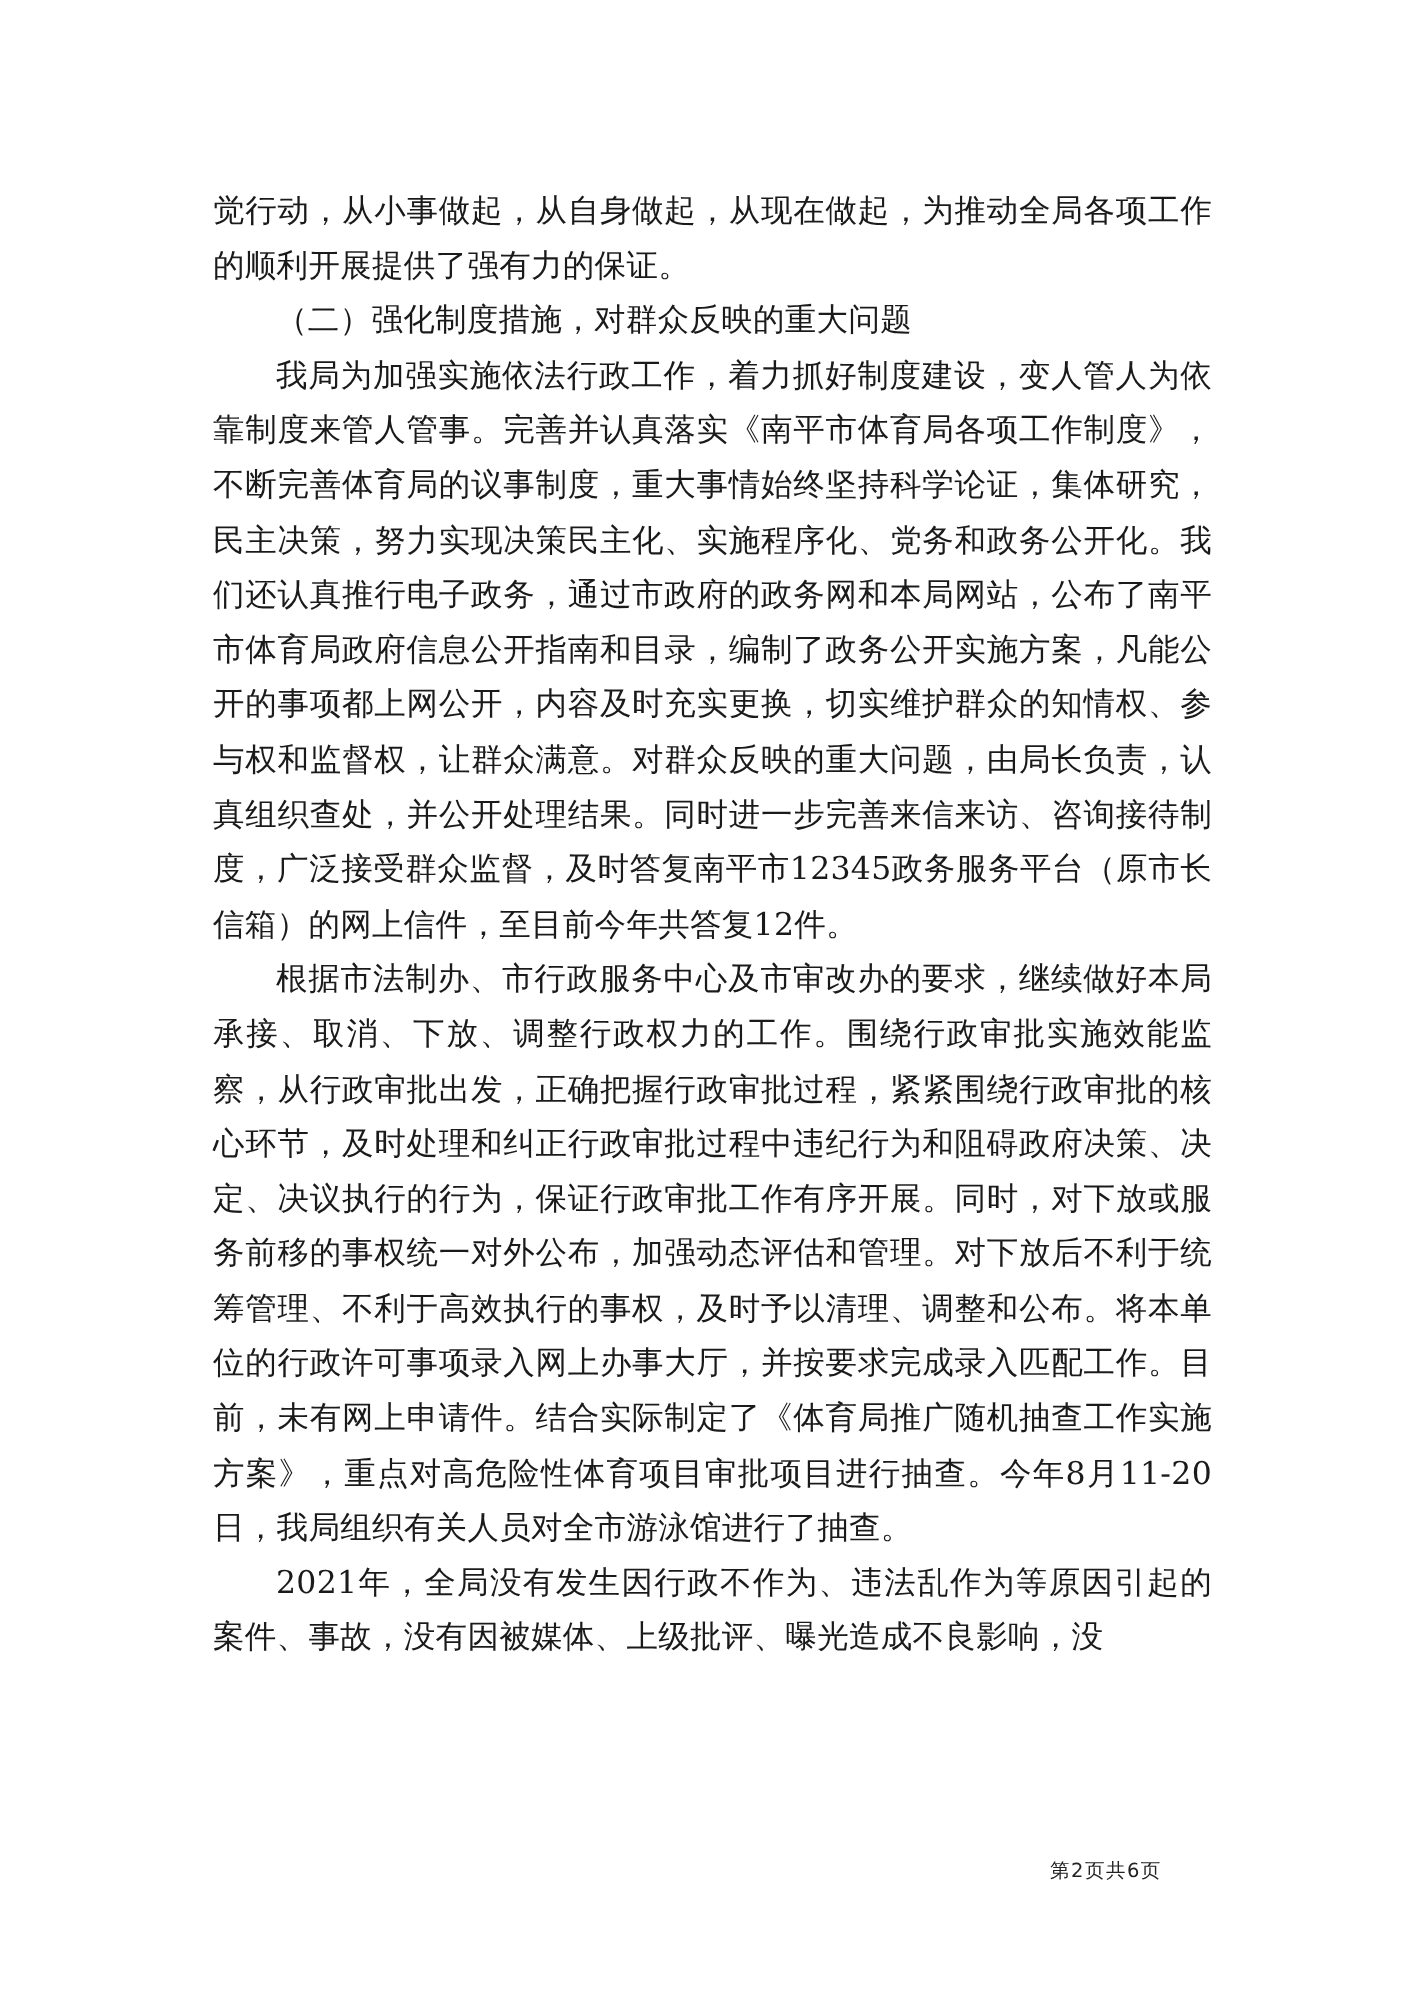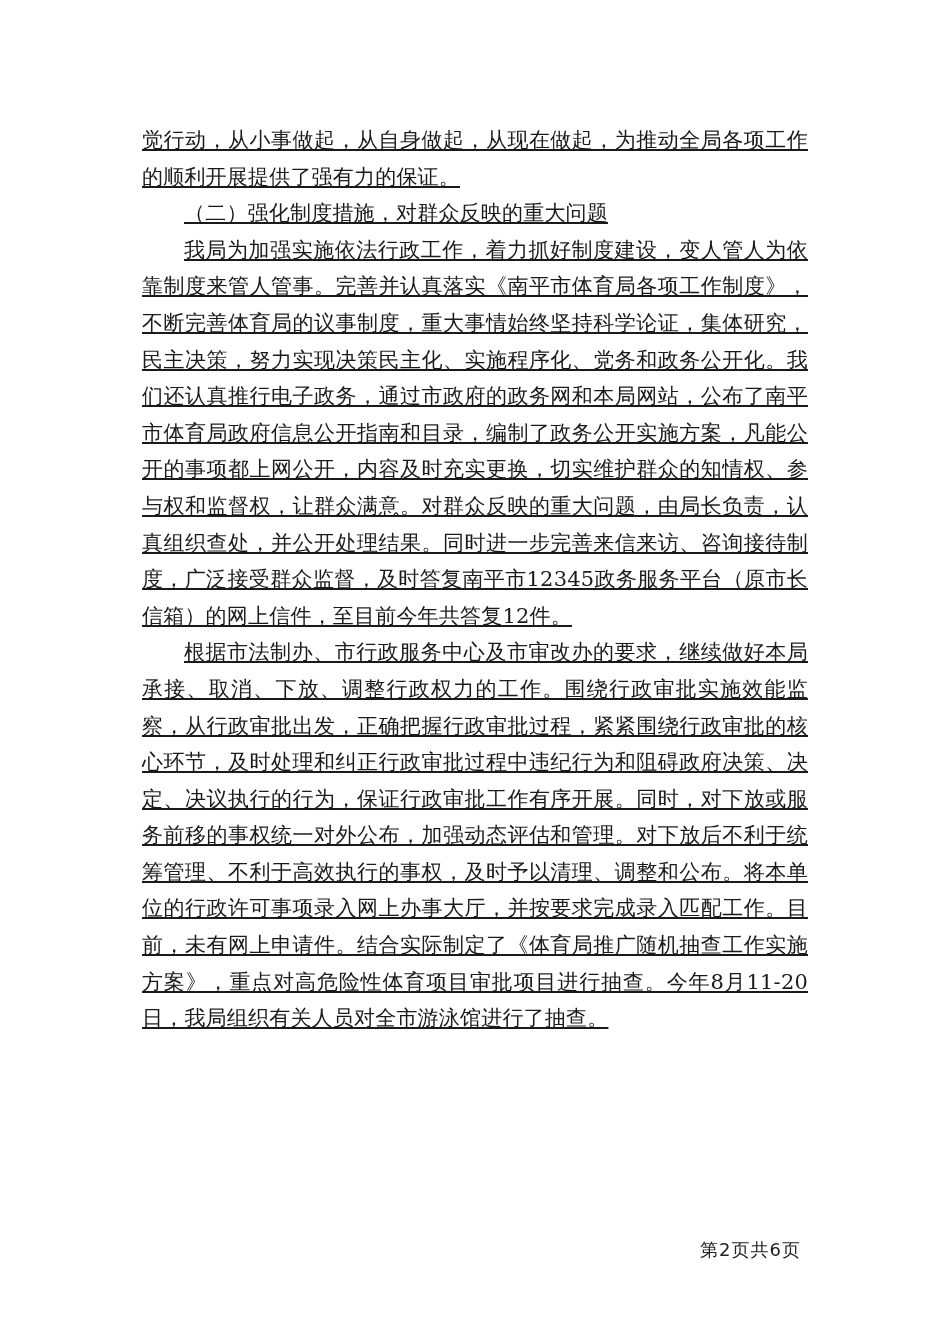--- a/index.html
+++ b/index.html
@@ -3,32 +3,33 @@
   <meta charset="utf-8">
   <style>
     html, body { margin: 0; padding: 0; background: #ffffff; }
     body { width: 950px; height: 1344px; position: relative; overflow: hidden; }
     .page {
       position: absolute; left: 142px; top: 122px; width: 666px;
       font-family: "DejaVu Serif", "Liberation Serif", serif;
       font-size: 21px; line-height: 36.6px; color: #1a1a1a;
       text-align: justify; letter-spacing: 0.2px;
     }
-    .para { margin: 0; text-decoration: underline; }
+    .para { margin: 0; }
     .indent { text-indent: 42px; }
     .heading { text-indent: 42px; }
     .footer {
       position: absolute; top: 1238px; left: 700px;
       font-family: "DejaVu Sans", "Liberation Sans", sans-serif;
-      font-size: 18px; color: #222; letter-spacing: 1px;
+      font-size: 13px; color: #222; letter-spacing: 1px;
     }
   </style>
 </head>
 <body>
 
 <div class="page">
   <p class="para">觉行动，从小事做起，从自身做起，从现在做起，为推动全局各项工作的顺利开展提供了强有力的保证。</p>
   <p class="para heading">（二）强化制度措施，对群众反映的重大问题</p>
   <p class="para indent">我局为加强实施依法行政工作，着力抓好制度建设，变人管人为依靠制度来管人管事。完善并认真落实《南平市体育局各项工作制度》，不断完善体育局的议事制度，重大事情始终坚持科学论证，集体研究，民主决策，努力实现决策民主化、实施程序化、党务和政务公开化。我们还认真推行电子政务，通过市政府的政务网和本局网站，公布了南平市体育局政府信息公开指南和目录，编制了政务公开实施方案，凡能公开的事项都上网公开，内容及时充实更换，切实维护群众的知情权、参与权和监督权，让群众满意。对群众反映的重大问题，由局长负责，认真组织查处，并公开处理结果。同时进一步完善来信来访、咨询接待制度，广泛接受群众监督，及时答复南平市12345政务服务平台（原市长信箱）的网上信件，至目前今年共答复12件。</p>
   <p class="para indent">根据市法制办、市行政服务中心及市审改办的要求，继续做好本局承接、取消、下放、调整行政权力的工作。围绕行政审批实施效能监察，从行政审批出发，正确把握行政审批过程，紧紧围绕行政审批的核心环节，及时处理和纠正行政审批过程中违纪行为和阻碍政府决策、决定、决议执行的行为，保证行政审批工作有序开展。同时，对下放或服务前移的事权统一对外公布，加强动态评估和管理。对下放后不利于统筹管理、不利于高效执行的事权，及时予以清理、调整和公布。将本单位的行政许可事项录入网上办事大厅，并按要求完成录入匹配工作。目前，未有网上申请件。结合实际制定了《体育局推广随机抽查工作实施方案》，重点对高危险性体育项目审批项目进行抽查。今年8月11-20日，我局组织有关人员对全市游泳馆进行了抽查。</p>
+  <p class="para indent">2021年，全局没有发生因行政不作为、违法乱作为等原因引起的案件、事故，没有因被媒体、上级批评、曝光造成不良影响，没</p>
 </div>
 
 <div class="footer">第2页共6页</div>
 
 </body></html>

